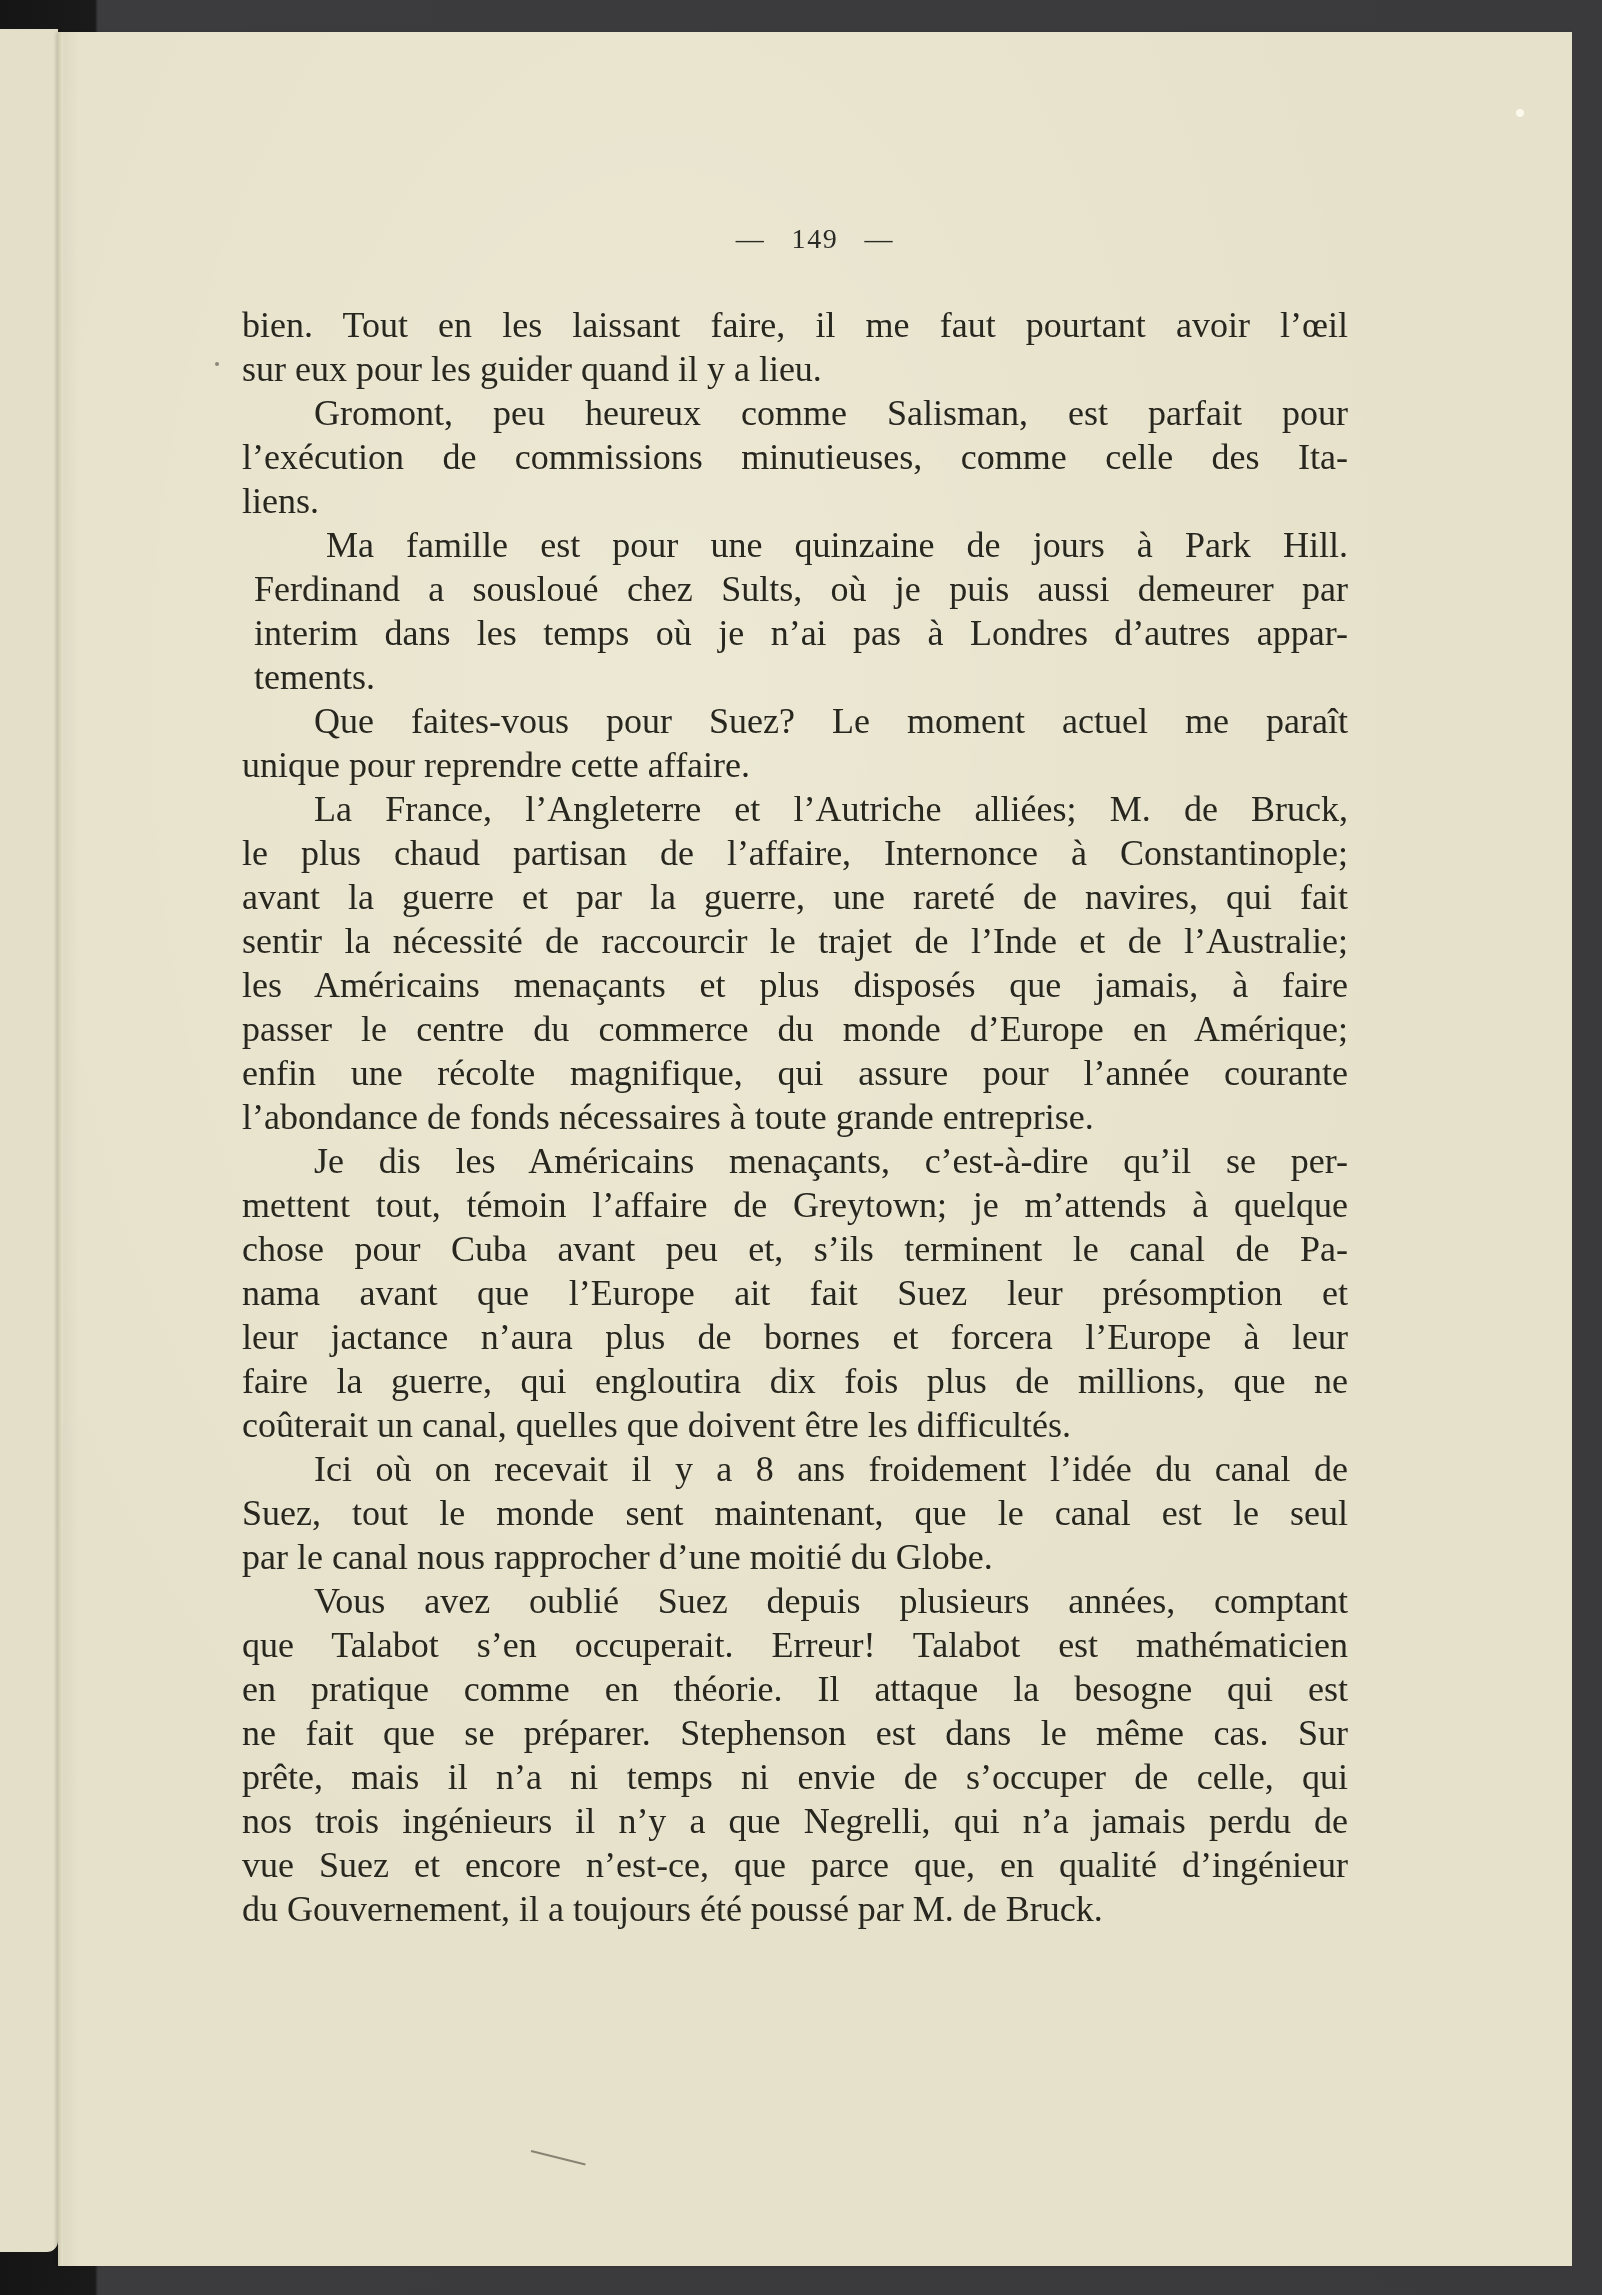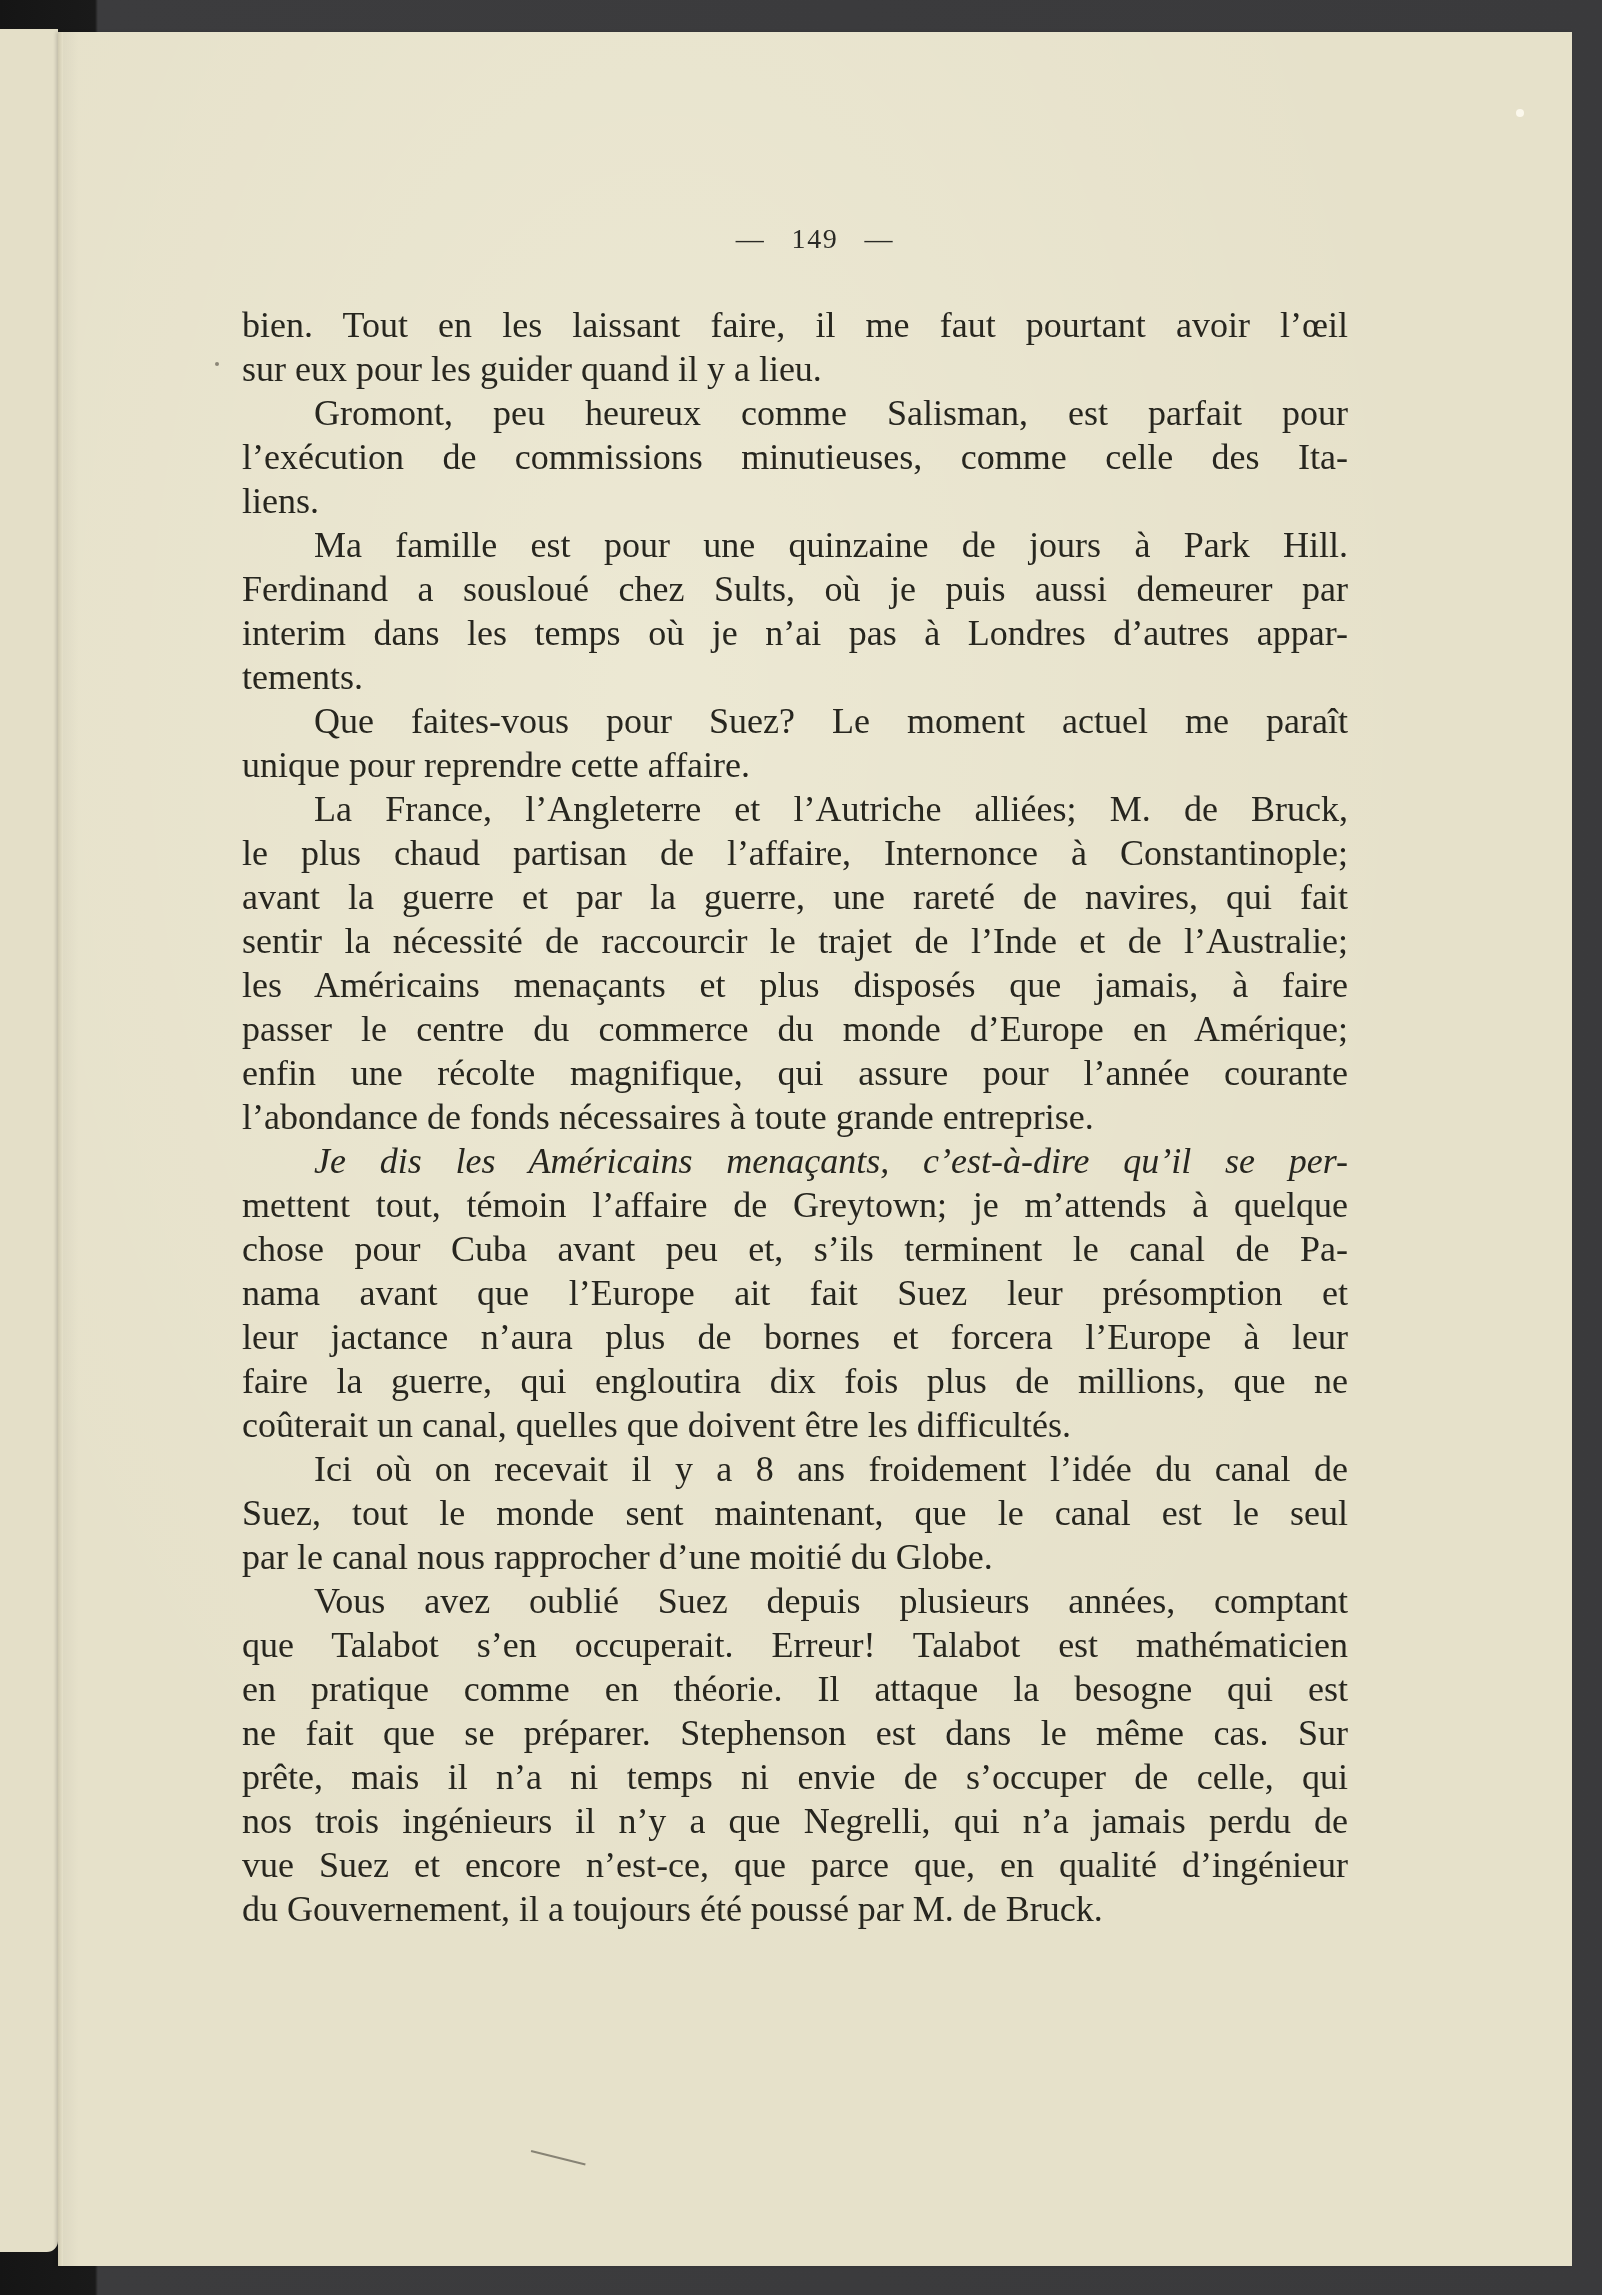--- a/index.html
+++ b/index.html
@@ -98,42 +98,42 @@
   <div class="text-block" id="text-block">
       <div class="para first" style="text-indent: 0px;">
         <span class="line">bien. Tout en les laissant faire, il me faut pourtant avoir l’œil</span>
         <span class="line last">sur eux pour les guider quand il y a lieu.</span>
       </div>
       <div class="para" style="text-indent: 0px;">
         <span class="line" style="padding-left: 72px;">Gromont, peu heureux comme Salisman, est parfait pour</span>
         <span class="line">l’exécution de commissions minutieuses, comme celle des Ita-</span>
         <span class="line last">liens.</span>
       </div>
-      <div class="para" style="text-indent: 0px;">
+      <div class="para" style="text-indent: 0px; margin-left: 12px;">
         <span class="line" style="padding-left: 72px;">Ma famille est pour une quinzaine de jours à Park Hill.</span>
         <span class="line">Ferdinand a sousloué chez Sults, où je puis aussi demeurer par</span>
         <span class="line">interim dans les temps où je n’ai pas à Londres d’autres appar-</span>
         <span class="line last">tements.</span>
       </div>
       <div class="para" style="text-indent: 0px;">
         <span class="line" style="padding-left: 72px;">Que faites-vous pour Suez? Le moment actuel me paraît</span>
         <span class="line last">unique pour reprendre cette affaire.</span>
       </div>
       <div class="para" style="text-indent: 0px;">
         <span class="line" style="padding-left: 72px;">La France, l’Angleterre et l’Autriche alliées; M. de Bruck,</span>
         <span class="line">le plus chaud partisan de l’affaire, Internonce à Constantinople;</span>
         <span class="line">avant la guerre et par la guerre, une rareté de navires, qui fait</span>
         <span class="line">sentir la nécessité de raccourcir le trajet de l’Inde et de l’Australie;</span>
         <span class="line">les Américains menaçants et plus disposés que jamais, à faire</span>
         <span class="line">passer le centre du commerce du monde d’Europe en Amérique;</span>
         <span class="line">enfin une récolte magnifique, qui assure pour l’année courante</span>
         <span class="line last">l’abondance de fonds nécessaires à toute grande entreprise.</span>
       </div>
       <div class="para" style="text-indent: 0px;">
-        <span class="line" style="padding-left: 72px; font-style: italic;">Je dis les Américains menaçants, c’est-à-dire qu’il se per-</span>
+        <span class="line" style="padding-left: 72px;">Je dis les Américains menaçants, c’est-à-dire qu’il se per-</span>
         <span class="line">mettent tout, témoin l’affaire de Greytown; je m’attends à quelque</span>
         <span class="line">chose pour Cuba avant peu et, s’ils terminent le canal de Pa-</span>
         <span class="line">nama avant que l’Europe ait fait Suez leur présomption et</span>
         <span class="line">leur jactance n’aura plus de bornes et forcera l’Europe à leur</span>
         <span class="line">faire la guerre, qui engloutira dix fois plus de millions, que ne</span>
         <span class="line last">coûterait un canal, quelles que doivent être les difficultés.</span>
       </div>
       <div class="para" style="text-indent: 0px;">
         <span class="line" style="padding-left: 72px;">Ici où on recevait il y a 8 ans froidement l’idée du canal de</span>
         <span class="line">Suez, tout le monde sent maintenant, que le canal est le seul</span>

